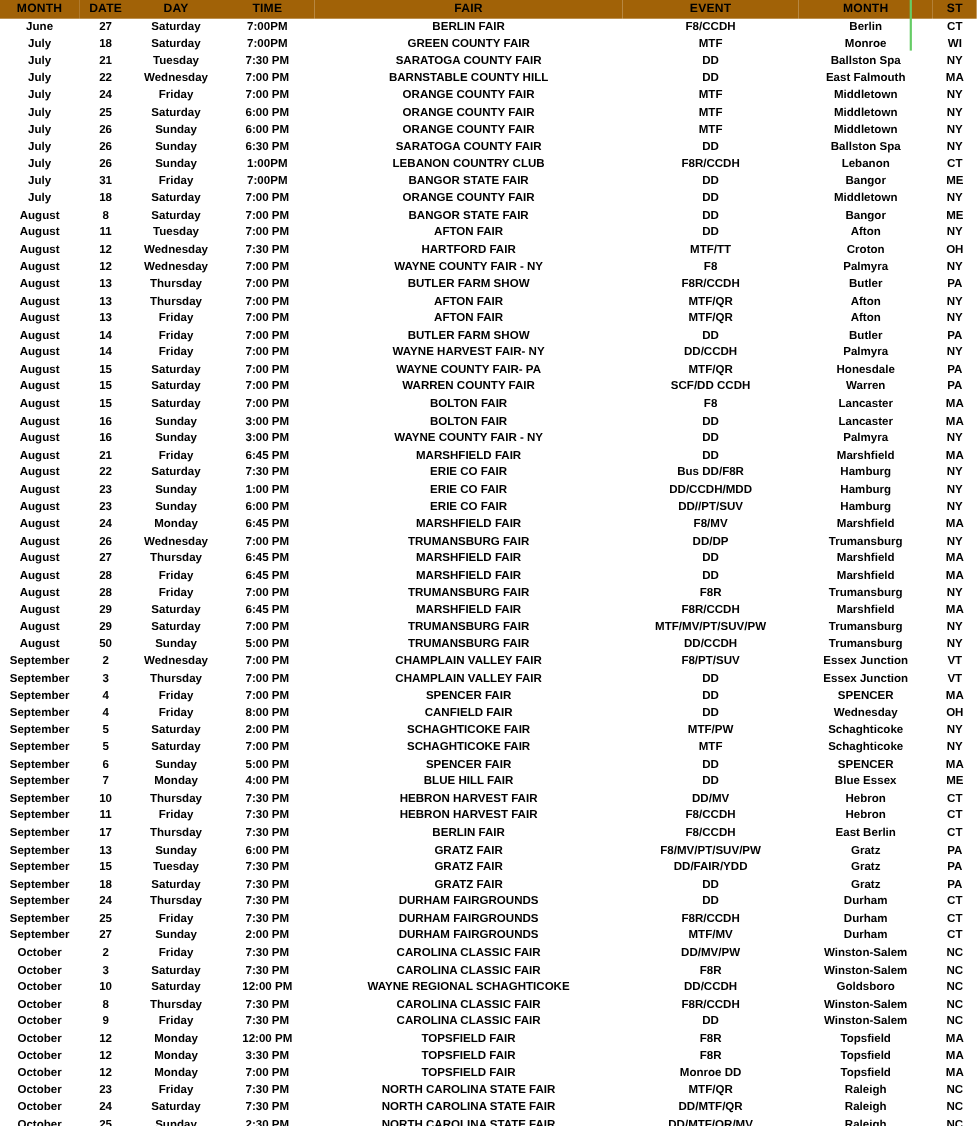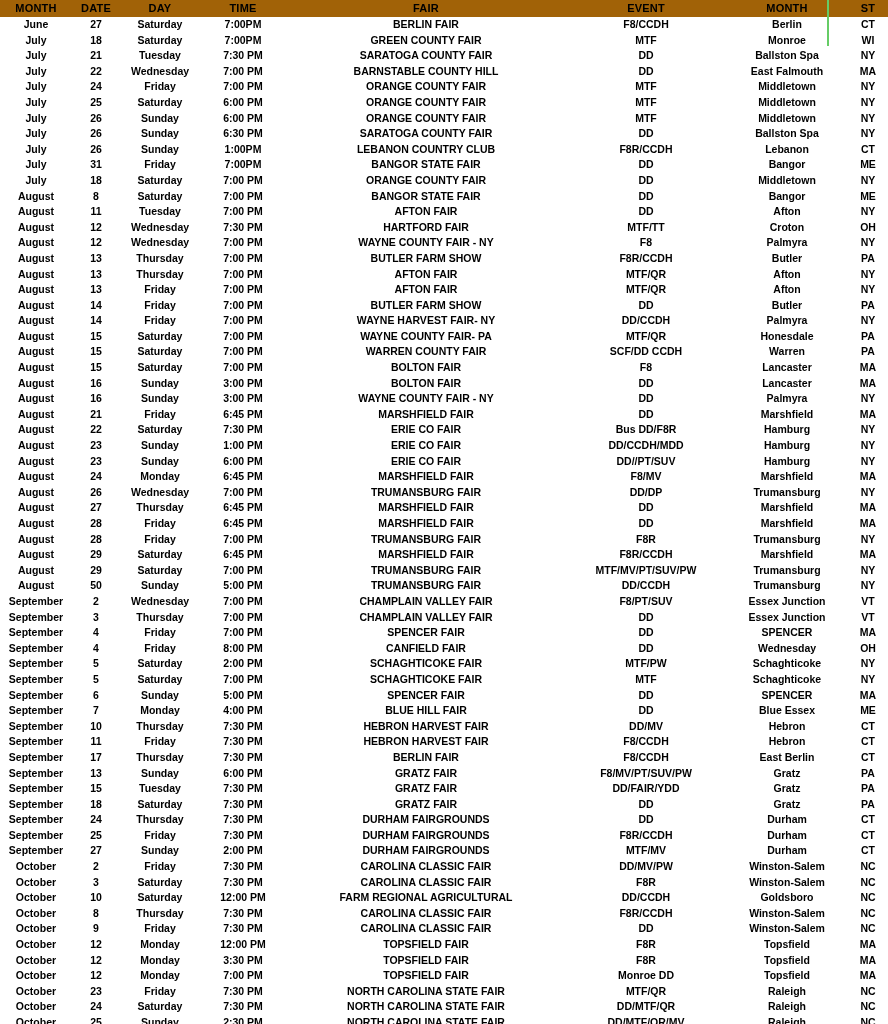--- a/index.html
+++ b/index.html
@@ -645,21 +645,21 @@
         <td>CAROLINA CLASSIC FAIR</td>
         <td>F8R</td>
         <td>Winston-Salem</td>
         <td>NC</td>
       </tr>
       <tr>
         <td>October</td>
         <td>10</td>
         <td>Saturday</td>
         <td>12:00 PM</td>
-        <td>FARM REGIONAL AGRICULTURAL</td>
+        <td>WAYNE REGIONAL SCHAGHTICOKE</td>
         <td>DD/CCDH</td>
         <td>Goldsboro</td>
         <td>NC</td>
       </tr>
       <tr>
         <td>October</td>
         <td>8</td>
         <td>Thursday</td>
         <td>7:30 PM</td>
         <td>CAROLINA CLASSIC FAIR</td>

